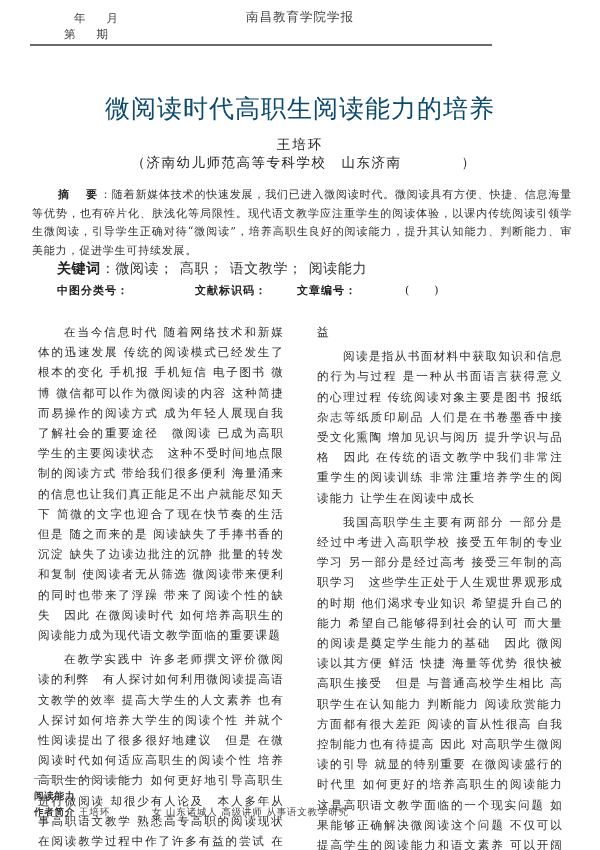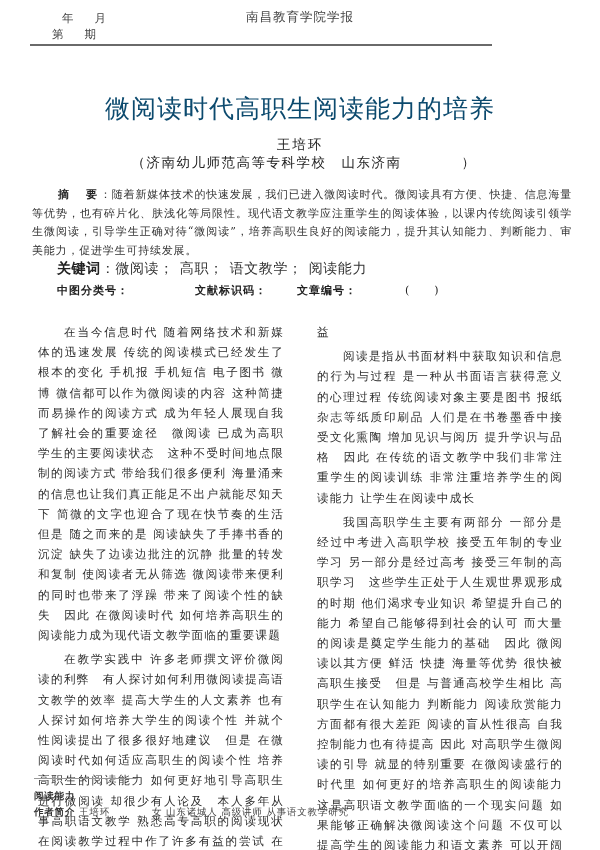--- a/index.html
+++ b/index.html
@@ -1,18 +1,18 @@
 <!DOCTYPE html>
 <html><head>
 <meta charset="utf-8">
 <style>
   html, body { margin:0; padding:0; background:#ffffff; }
   body { width:600px; height:850px; position:relative; overflow:hidden;
          font-family: "DejaVu Serif", "Liberation Serif", serif; color:#2a2a2a; }
-  .hdr-left { position:absolute; left:52px; top:10px; font-size:11.5px; line-height:16px; color:#444; letter-spacing:1px; }
+  .hdr-left { position:absolute; left:64px; top:10px; font-size:11.5px; line-height:16px; color:#444; letter-spacing:1px; }
   .hdr-left .l1 { padding-left:10px; }
   .hdr-left span.gap { display:inline-block; width:20px; }
   .hdr-center { position:absolute; left:0; right:0; top:9px; text-align:center; font-size:12.5px; color:#444; letter-spacing:1px; }
   .hdr-rule { position:absolute; left:30px; width:462px; top:44px; height:0; border-top:2px solid #6a6a6a; }
   .title { position:absolute; left:0; right:0; top:92px; text-align:center; font-size:25px; font-weight:normal; color:#0c4a6e; letter-spacing:1px; }
   .author { position:absolute; left:0; right:0; top:136px; text-align:center; font-size:13.5px; color:#222; letter-spacing:2px; }
   .affil { position:absolute; left:0; right:0; top:154px; text-align:center; font-size:13.5px; color:#222; letter-spacing:1.5px;padding-left:8px; }
   .affil .pad { display:inline-block; width:60px; }
   .abstract { position:absolute; left:32px; width:540px; top:186px; font-size:11px; line-height:18.5px; color:#333; text-indent:26px; text-align:justify; letter-spacing:0.8px; }
   .abstract b { font-family:"DejaVu Sans","Liberation Sans",sans-serif; font-weight:bold; color:#222; letter-spacing:3px; }

